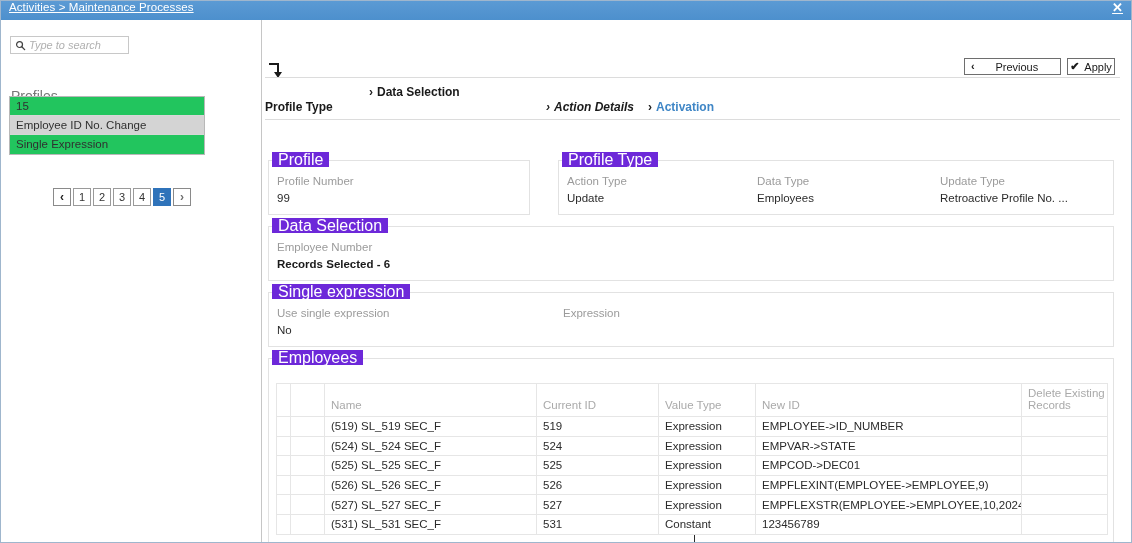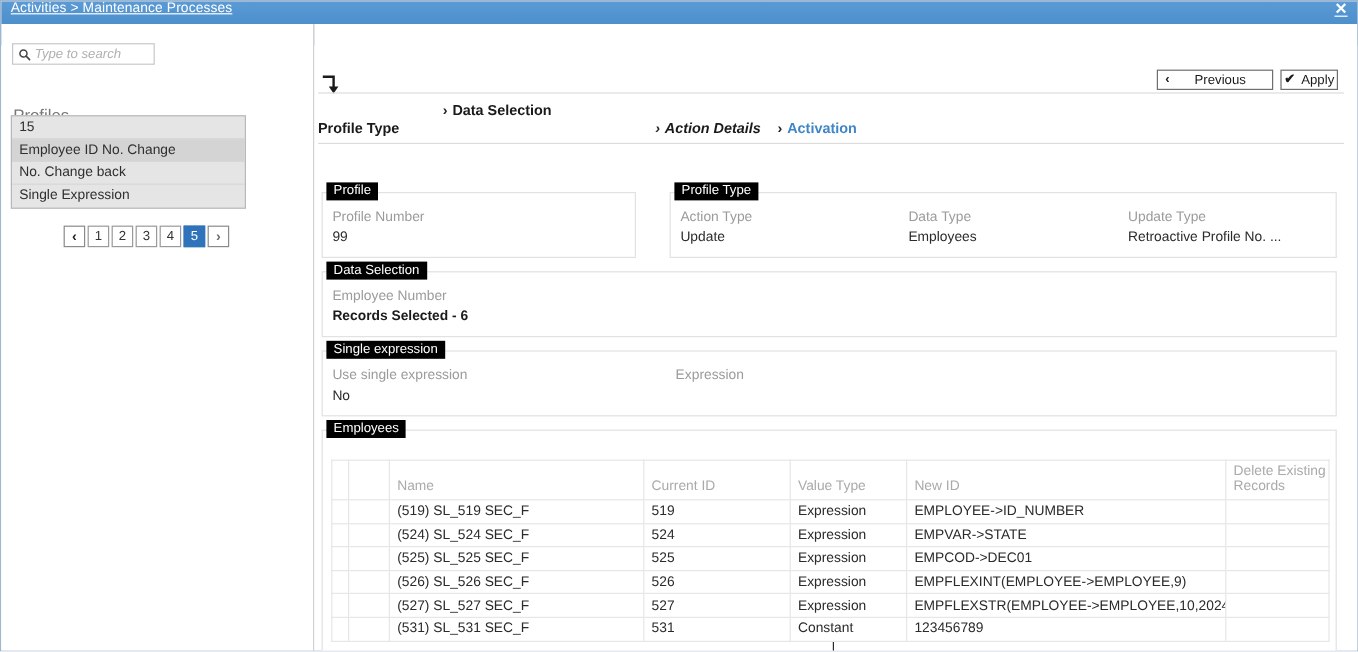--- a/index.html
+++ b/index.html
@@ -102,21 +102,21 @@
     left: 10px; top: 68px;
     font-size: 14px;
     color: #777777;
   }
   .profiles-list {
     position: absolute;
     left: 8px; top: 76px;
     width: 196px;
     border: 1px solid #b8b8b8;
     box-sizing: border-box;
-    background: #e5e5e5;
+    background: #22c55e;
   }
   .profile-item {
     height: 19px;
     line-height: 19px;
     padding: 0 0 0 6px;
     font-size: 11.5px;
     color: #303030;
     border-bottom: 1px solid #d7d7d7;
     box-sizing: border-box;
     white-space: nowrap;
@@ -251,23 +251,23 @@
   
   .card {
     position: absolute;
     border: 1px solid #e2e2e2;
     background: #ffffff;
     box-sizing: border-box;
   }
   .badge {
     position: absolute;
     top: -9px; left: 3px;
-    background: #000000;
+    background: #6d28d9;
     color: #ffffff;
-    font-size: 11px;
+    font-size: 16px;
     line-height: 15px;
     height: 15px;
     padding: 0 6px;
     white-space: nowrap;
   }
   .fieldlabel {
     position: absolute;
     font-size: 11.5px;
     color: #9b9b9b;
     white-space: nowrap;
@@ -355,21 +355,20 @@
         <line x1="9.9" y1="9.9" x2="14" y2="14" stroke="#444" stroke-width="2" stroke-linecap="round"></line>
       </svg>
       <input class="search-input" type="text" placeholder="Type to search" style="">
     </div>
 
     <div class="profiles-label">Profiles</div>
 
     <div class="profiles-list">
       <div class="profile-item">15</div>
       <div class="profile-item selected">Employee ID No. Change</div>
-      <div class="profile-item">No. Change back</div>
       <div class="profile-item">Single Expression</div>
     </div>
 
     <div class="pager">
       <div class="pgbtn arrow prev">‹</div>
       <div class="pgbtn">1</div>
       <div class="pgbtn">2</div>
       <div class="pgbtn">3</div>
       <div class="pgbtn">4</div>
       <div class="pgbtn active">5</div>

